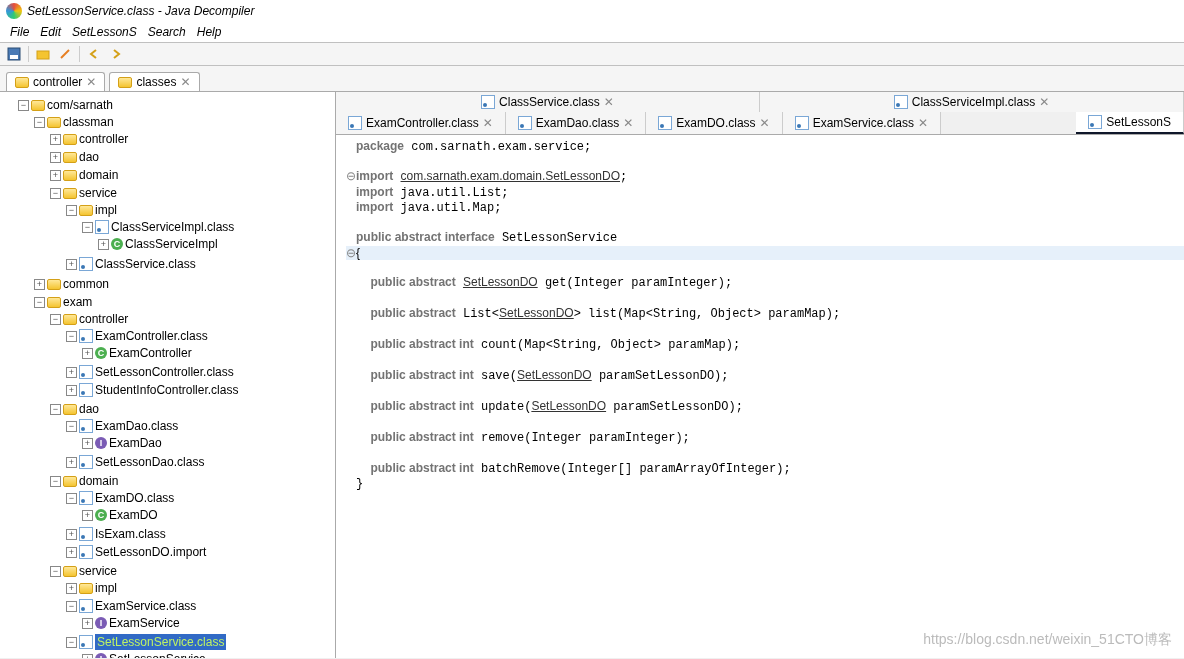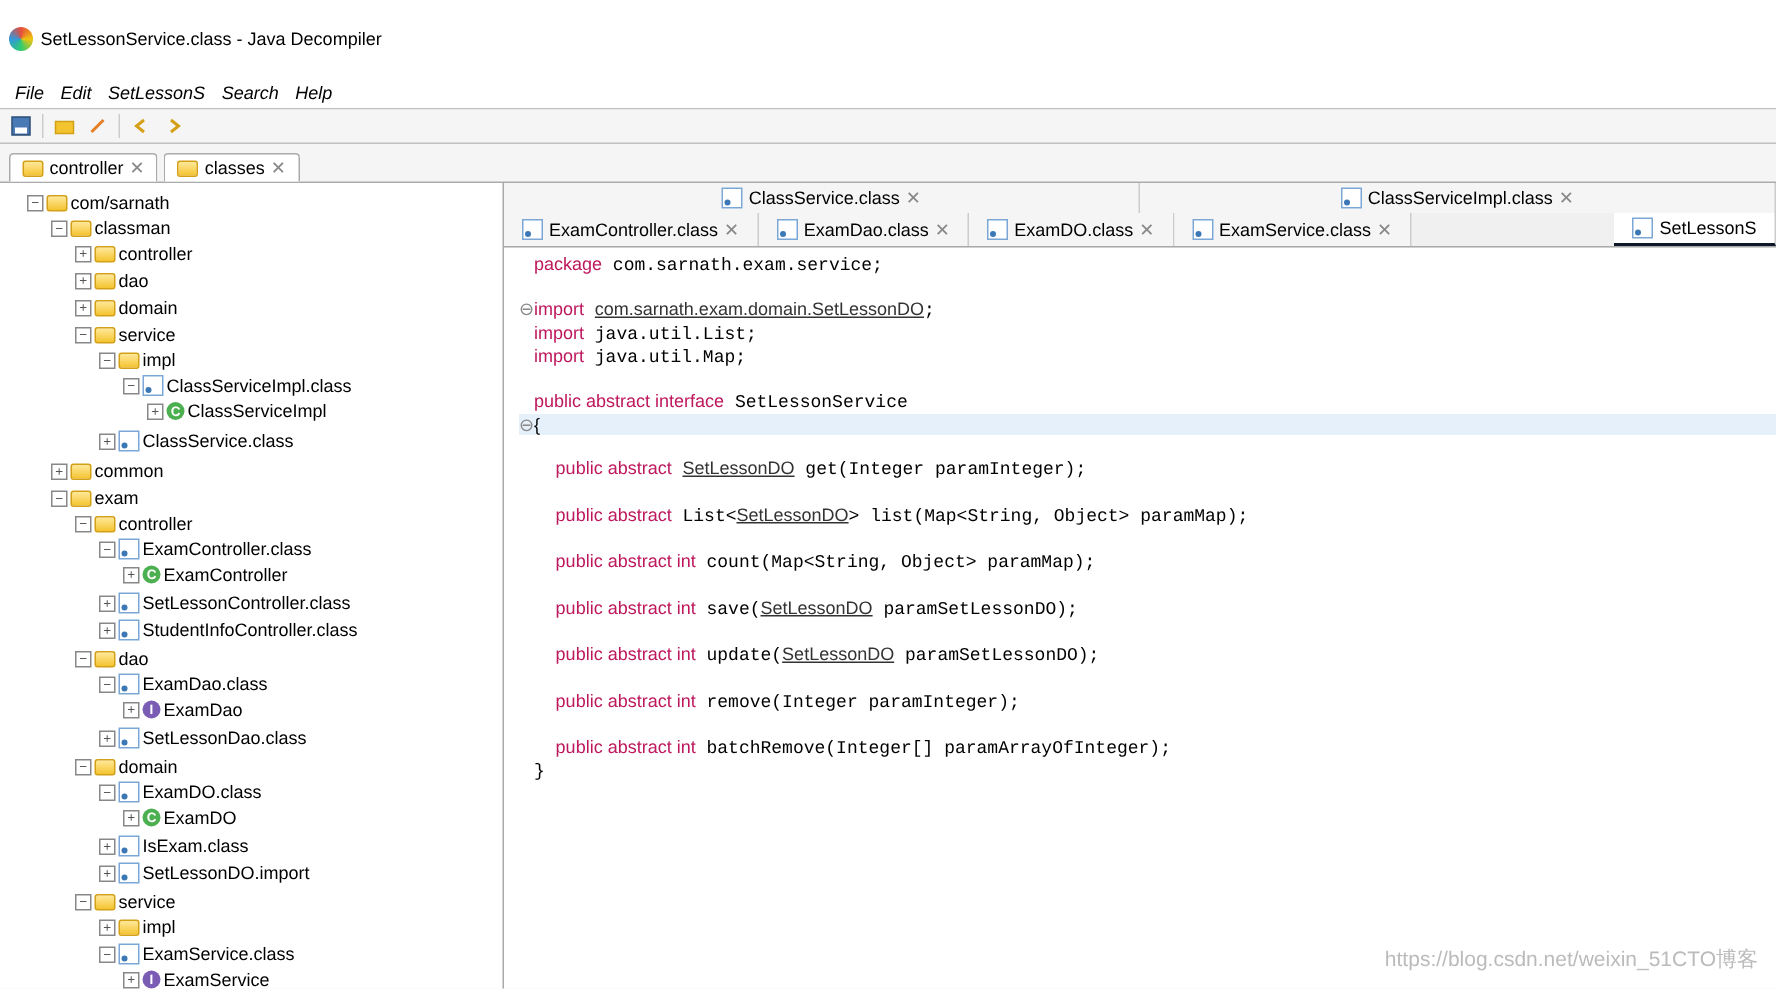--- a/index.html
+++ b/index.html
@@ -1,48 +1,48 @@
 <!DOCTYPE html>
 <html><head>
 <meta charset="utf-8">
 <style>
 * { margin:0; padding:0; box-sizing:border-box; font-family:"Microsoft YaHei",SimSun,Tahoma,sans-serif; font-size:12px; }
 body { background:#f0f0f0; width:1184px; height:659px; overflow:hidden; }
-.titlebar { display:flex; align-items:center; padding:18px 6px; background:#fff; }
+.titlebar { display:flex; align-items:center; padding:3px 6px; background:#fff;font-style:italic; }
 .titlebar .logo { width:16px; height:16px; margin-right:5px; border-radius:50%; background:conic-gradient(#e74c3c,#f1c40f,#2ecc71,#3498db,#e74c3c); }
 .menubar { display:flex; gap:3px; padding:2px 6px; background:#fff; border-bottom:1px solid #c0c0c0;font-style:italic;}
 .menubar span { padding:1px 4px; }
 .toolbar { display:flex; align-items:center; gap:6px; padding:3px 6px; background:#f5f5f5; border-bottom:1px solid #c0c0c0; }
 .ticon { width:16px; height:16px; display:inline-flex; align-items:center; justify-content:center; }
 .vsep { width:1px; height:16px; background:#ccc; }
 .tabrow { display:flex; gap:4px; padding:6px 6px 0; background:#f5f5f5; }
 .tab { display:flex; align-items:center; gap:4px; border:1px solid #aaa; background:#fff; padding:2px 8px; border-bottom:none; border-radius:3px 3px 0 0;}
 .tab .folder, .tree .folder, .tree .folder-open { width:14px; height:11px; background:linear-gradient(#ffe899,#f4c430); border:1px solid #d4a017; border-radius:2px; display:inline-block; }
 .tab .x, .etab .x { color:#888; }
 .workspace { display:flex; height:calc(100% - 92px); background:#fff; border-top:1px solid #aaa;}
 .tree-panel { width:336px; border-right:1px solid #aaa; overflow:auto; padding:4px 2px; }
 .tree ul { list-style:none; padding-left:16px; }
 .tree li { white-space:nowrap; line-height:16px; padding:1px 0;}
 .tree li > .row { display:flex; align-items:center; gap:2px;}
 .expander { width:11px; height:11px; border:1px solid #888; background:#fff; display:inline-flex; align-items:center; justify-content:center; font-size:9px; line-height:1; color:#555; flex:0 0 11px;}
 .jfile { width:14px; height:14px; display:inline-block; background:#fff; border:1px solid #7aa7d6; position:relative; }
 .jfile::after{content:"";position:absolute;bottom:1px;left:1px;width:4px;height:4px;background:#3b78b5;border-radius:50%;}
 .gcircle{width:12px;height:12px;border-radius:50%;background:#4caf50;display:inline-flex;align-items:center;justify-content:center;color:#fff;font-size:9px;font-weight:bold;}
 .icircle{width:12px;height:12px;border-radius:50%;background:#7b5cb5;display:inline-flex;align-items:center;justify-content:center;color:#fff;font-size:9px;font-weight:bold;}
-.sel { background:#316ac5; color:#e5e5e5; padding:0 12px;}
+.sel { background:#316ac5; color:#bef264; padding:0 2px;}
 .editor-panel { flex:1; display:flex; flex-direction:column; overflow:hidden;}
 .etab-rows { border-bottom:1px solid #aaa; background:#f0f0f0;}
 .etab-row { display:flex; }
 .etab { display:flex; align-items:center; gap:4px; padding:3px 12px; border-right:1px solid #ccc; background:#f5f5f5;}
 .etab.row1 { flex:1; justify-content:center;}
 .etab.active { background:#fff; border-bottom:2px solid #0f172a;}
 .code { flex:1; overflow:auto; padding:4px 0 4px 10px; font-family:"Courier New",monospace; font-size:12px; white-space:pre; line-height:14.5px;}
 .gut { display:inline-block; width:10px; text-align:center; color:#888; user-select:none;}
 .code .hl { background:#e6f0fa; display:block;}
-.kw{color:#be185d;font-weight:normal;}
+.kw{color:#737373;font-weight:bold;}
 .link{color:#333;text-decoration:underline;}
 .watermark{position:absolute;right:12px;bottom:10px;color:#bbb;font-family:Arial;font-size:14px;margin-top:24px;}
 </style>
 </head>
 <body>
 
 <div class="titlebar">
   <span class="logo"></span>
   <span>SetLessonService.class - Java Decompiler</span>
 </div>

